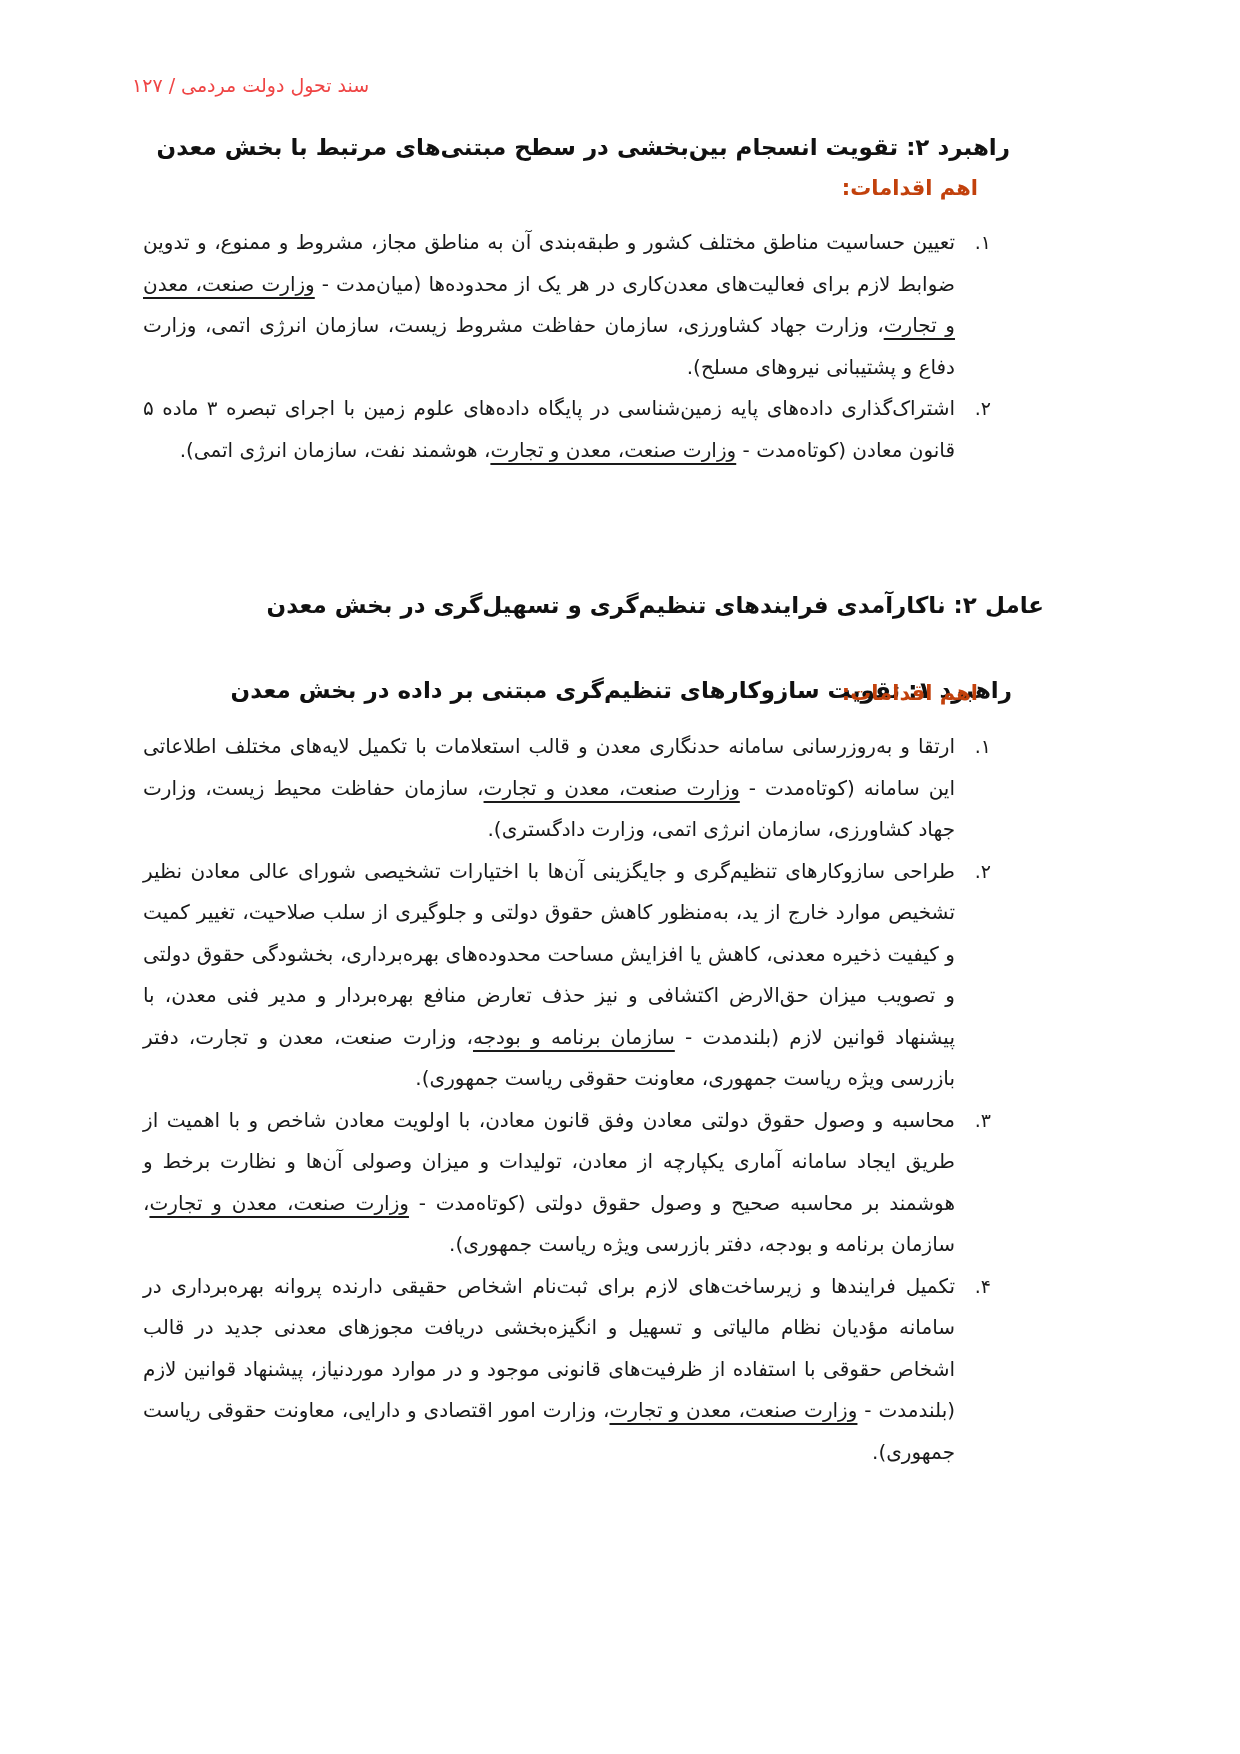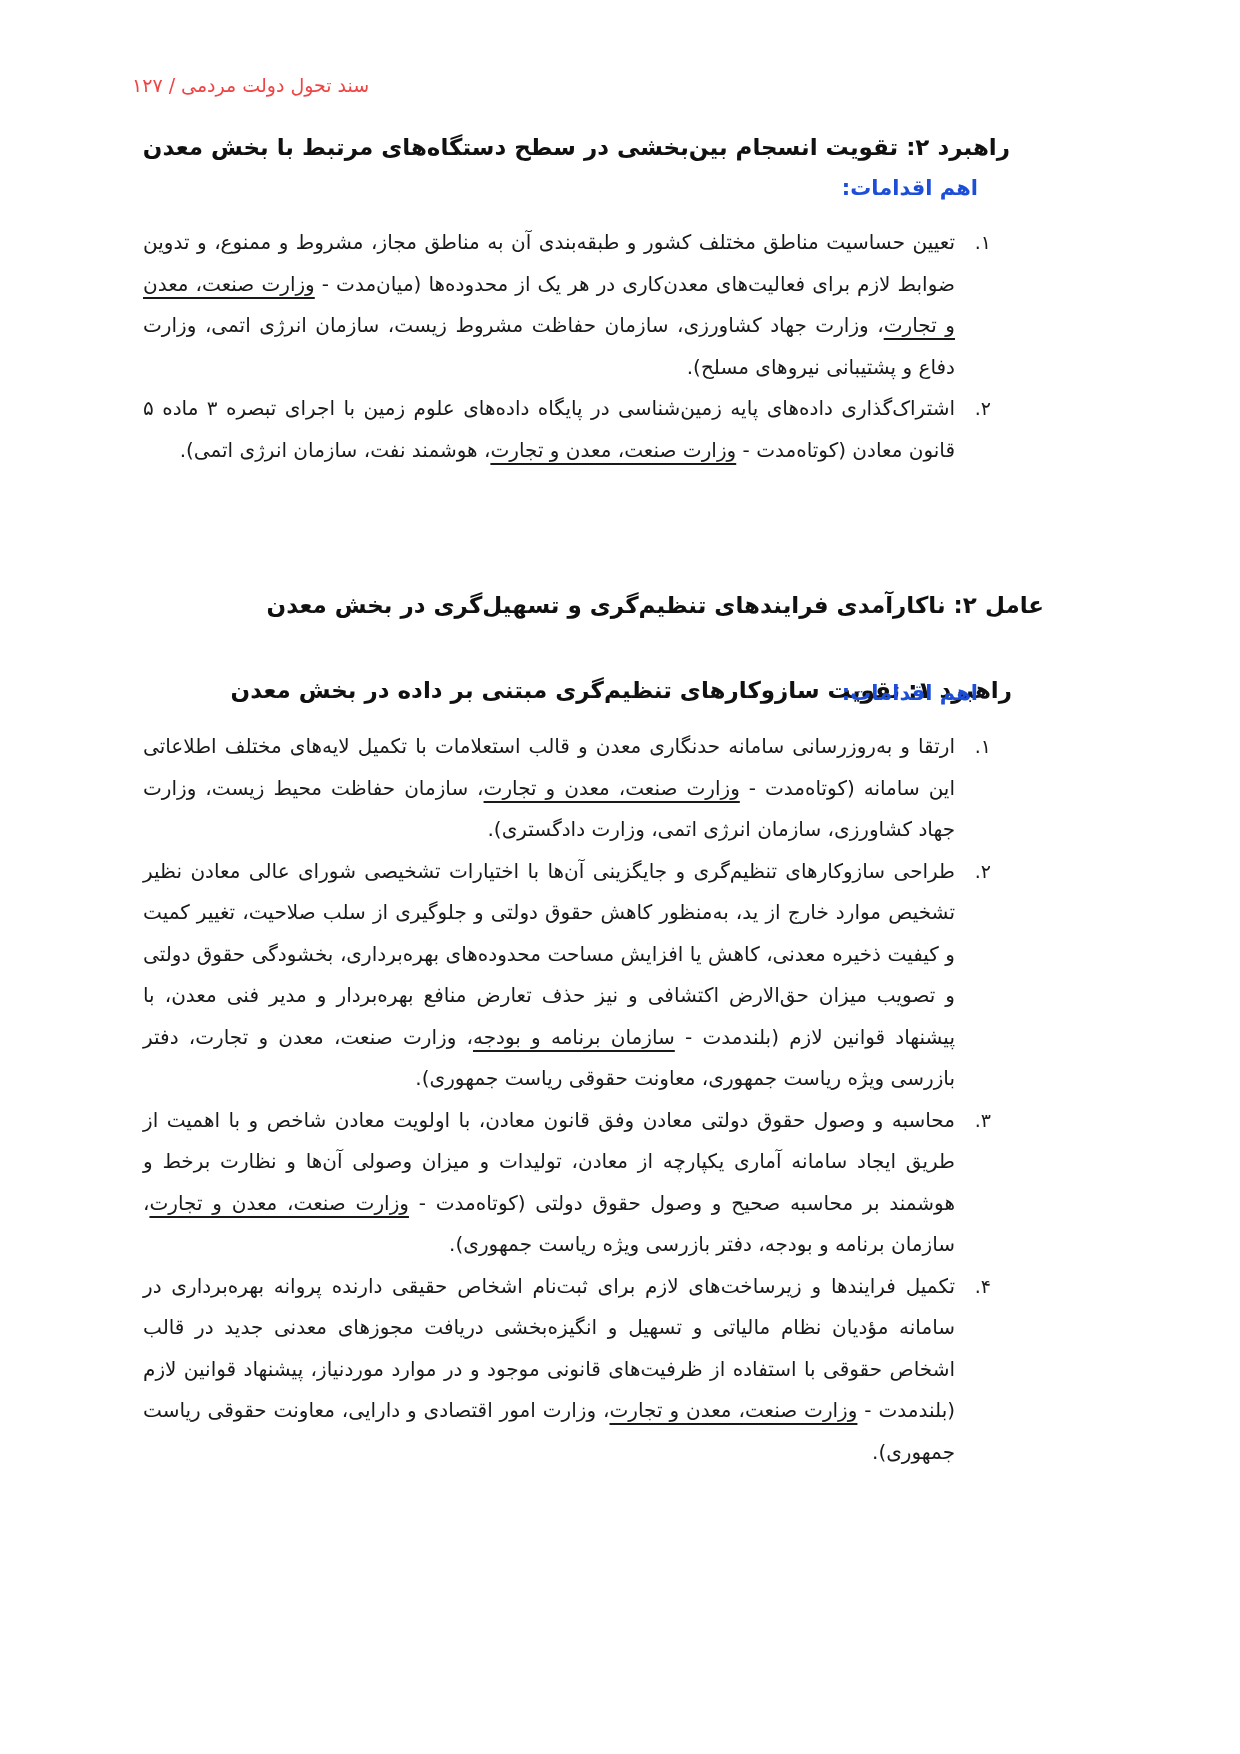--- a/index.html
+++ b/index.html
@@ -30,21 +30,21 @@
       direction: rtl;
       white-space: nowrap;
       color: #111;
     }
     .subheading {
       position: absolute;
       font-weight: bold;
       font-size: 21px;
       direction: rtl;
       white-space: nowrap;
-      color: #1d4ed8;
+      color: #c2410c;
     }
     ol.actions {
       position: absolute;
       right: 285px;
       width: 812px;
       margin: 0;
       padding: 0;
       list-style: none;
       direction: rtl;
     }
@@ -68,21 +68,21 @@
       text-decoration: underline;
       text-underline-offset: 6px;
       text-decoration-thickness: 1.5px;
     }
   </style>
 </head>
 <body>
 
 <div class="page-header">سند تحول دولت مردمی / ۱۲۷</div>
 
-<div class="heading" style="right:230px; top:134px;">راهبرد ۲: تقویت انسجام بین‌بخشی در سطح دستگاه‌های مرتبط با بخش معدن</div>
+<div class="heading" style="right:230px; top:134px;">راهبرد ۲: تقویت انسجام بین‌بخشی در سطح مبتنی‌های مرتبط با بخش معدن</div>
 <div class="subheading" style="right:262px; top:176px;">اهم اقدامات:</div>
 
 <ol class="actions" style="top:222px;">
   <li>
     <span class="num">۱.</span>
     <span>تعیین حساسیت مناطق مختلف کشور و طبقه‌بندی آن به مناطق مجاز، مشروط و ممنوع، و تدوین ضوابط لازم برای فعالیت‌های معدن‌کاری در هر یک از محدوده‌ها (میان‌مدت - </span><span class="u">وزارت صنعت، معدن و تجارت</span><span>، وزارت جهاد کشاورزی، سازمان حفاظت مشروط زیست، سازمان انرژی اتمی، وزارت دفاع و پشتیبانی نیروهای مسلح).</span>
   </li>
   <li>
     <span class="num">۲.</span>
     <span>اشتراک‌گذاری داده‌های پایه زمین‌شناسی در پایگاه داده‌های علوم زمین با اجرای تبصره ۳ ماده ۵ قانون معادن (کوتاه‌مدت - </span><span class="u">وزارت صنعت، معدن و تجارت</span><span>، هوشمند نفت، سازمان انرژی اتمی).</span>

